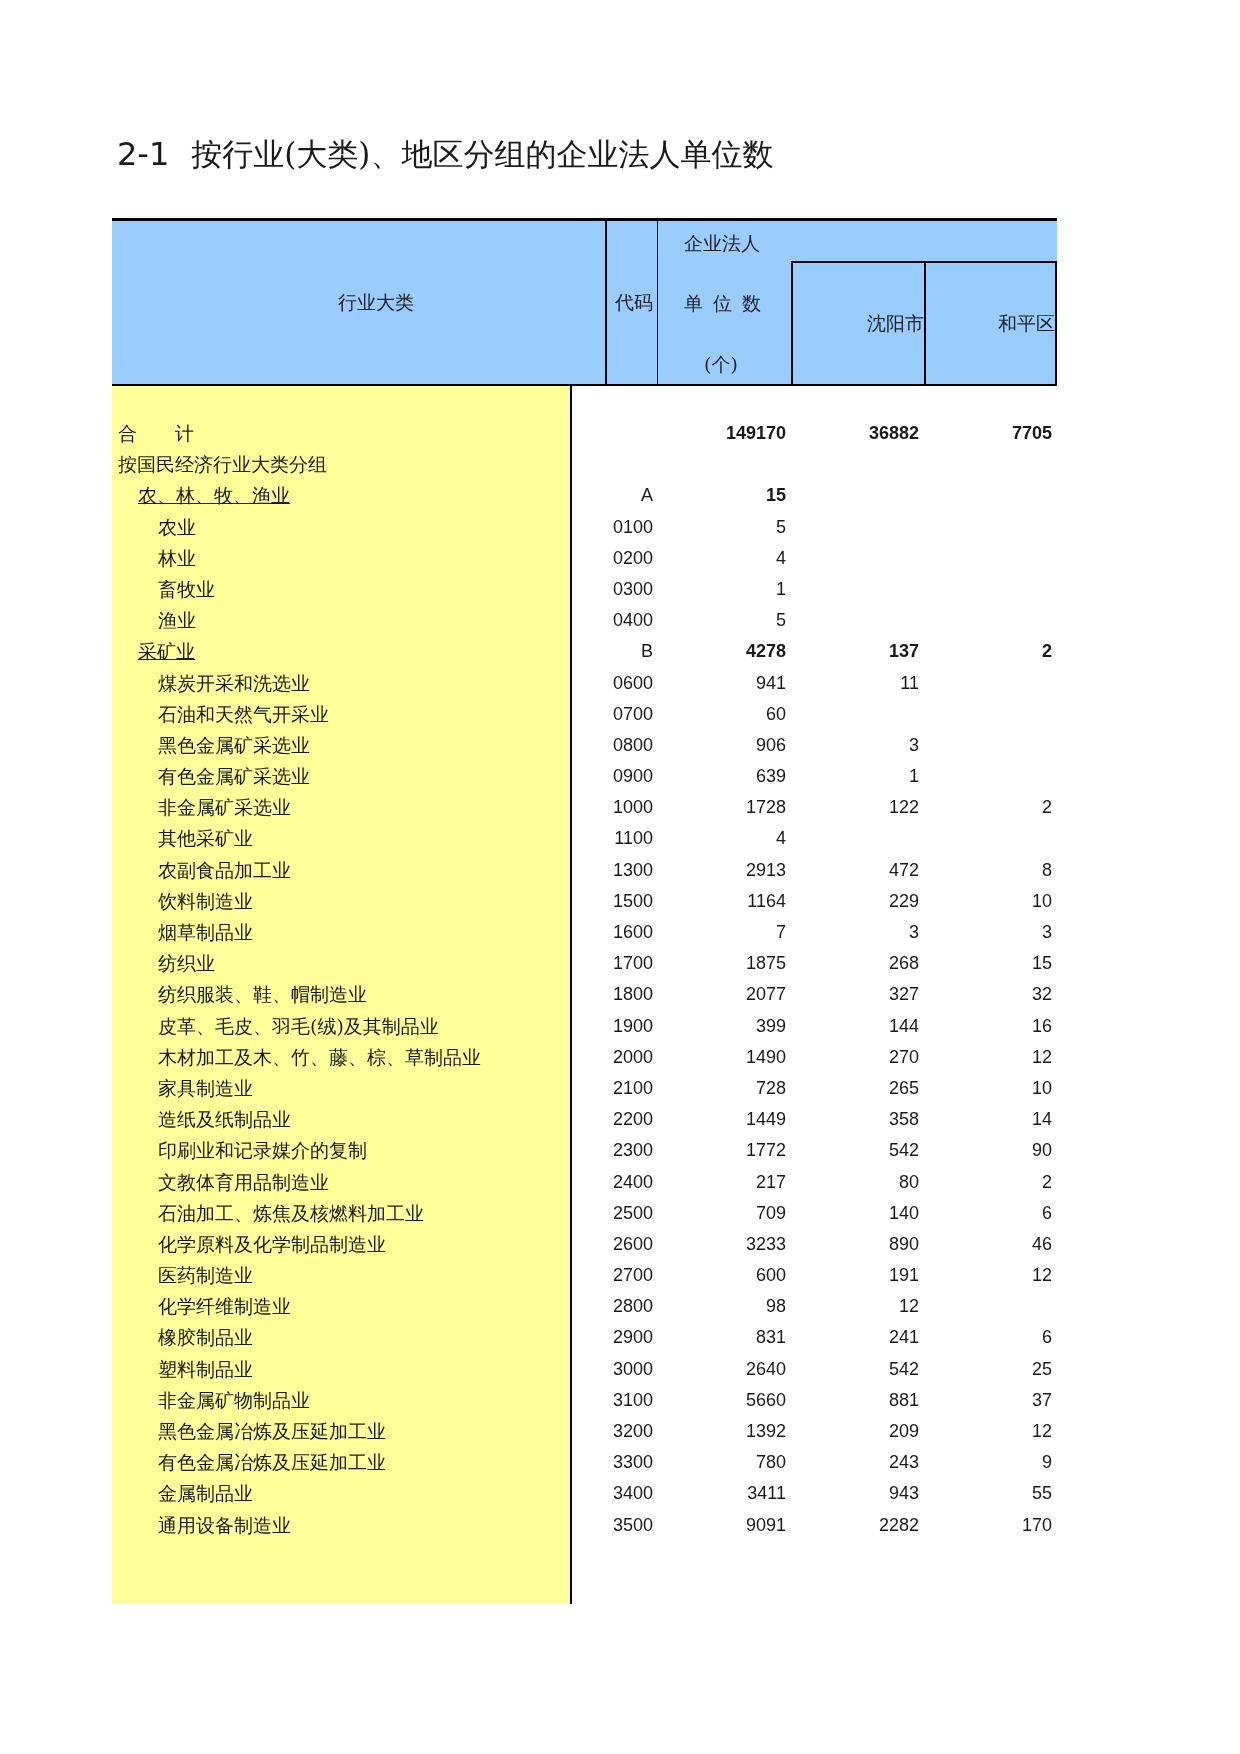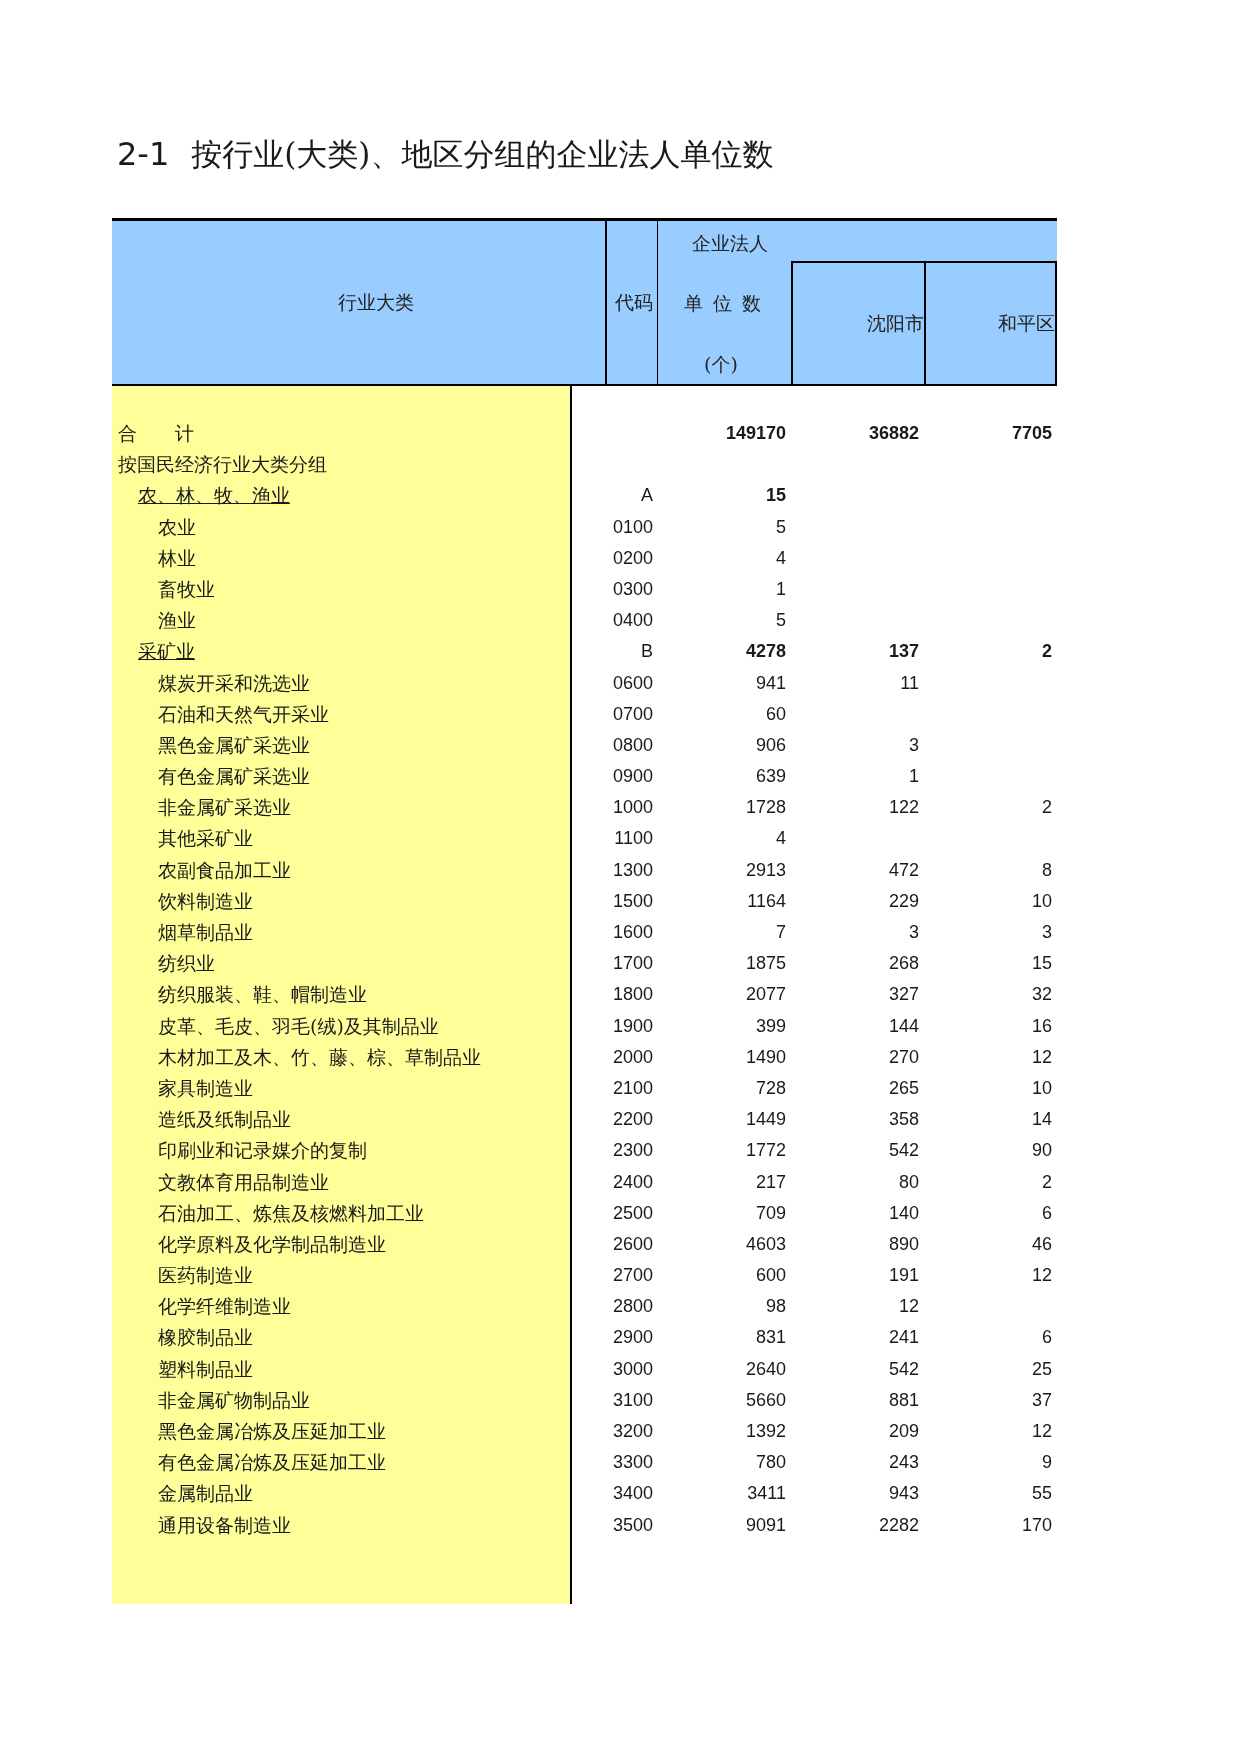--- a/index.html
+++ b/index.html
@@ -9,21 +9,21 @@
   .title .num { font-family: "DejaVu Sans", "Liberation Sans", sans-serif; font-weight: normal; margin-right: 22px; }
   .title .txt { font-family: "DejaVu Serif", serif; font-size: 31px; }
 
   .table { position: absolute; left: 112px; top: 218px; width: 945px; }
   .hdr { position: absolute; left: 0; top: 0; width: 945px; height: 168px;
          background: #99ccff; border-top: 3px solid #000; border-bottom: 2px solid #000; box-sizing: border-box; }
   .hcell { position: absolute; top: 0; bottom: 0; box-sizing: border-box; font-size: 19px; color: #222; }
   .h-ind { left: 0; width: 460px; border-right: 2px solid #000; display: flex; align-items: center; justify-content: center; margin-left: 35px; }
   .h-code { left: 460px; width: 86px; border-right: 1px solid #000; display: flex; align-items: center; justify-content: center; padding-left: 39px; }
   .h-total { left: 546px; width: 399px; }
-  .h-total .l1 { position: absolute; left: 34px; top: 10px; }
+  .h-total .l1 { position: absolute; left: 26px; top: 10px; }
   .h-total .l2 { position: absolute; left: 26px; top: 70px; letter-spacing: 10px; }
   .h-total .l3 { position: absolute; left: 46px; top: 131px; }
   .sub { position: absolute; top: 40px; bottom: 0; width: 133px; box-sizing: border-box;
          border-top: 2px solid #000; border-left: 2px solid #000;
          display: flex; align-items: center; justify-content: flex-end; font-size: 19px; }
   .sub-city { left: 133px; }
   .sub-dist { left: 266px; border-right: 2px solid #000; }
 
   .body { position: absolute; left: 0; top: 168px; width: 945px; }
   .yellow { position: absolute; left: 0; top: 0; width: 460px; height: 1218px; background: #ffff99; border-right: 2px solid #000; box-sizing: border-box; }
@@ -249,21 +249,21 @@
         <div class="row">
           <span class="name l2">石油加工、炼焦及核燃料加工业</span>
           <span class="code">2500</span>
           <span class="v v0">709</span>
           <span class="v v1">140</span>
           <span class="v v2">6</span>
         </div>
         <div class="row">
           <span class="name l2">化学原料及化学制品制造业</span>
           <span class="code">2600</span>
-          <span class="v v0">4603</span>
+          <span class="v v0">3233</span>
           <span class="v v1">890</span>
           <span class="v v2">46</span>
         </div>
         <div class="row">
           <span class="name l2">医药制造业</span>
           <span class="code">2700</span>
           <span class="v v0">600</span>
           <span class="v v1">191</span>
           <span class="v v2">12</span>
         </div>

